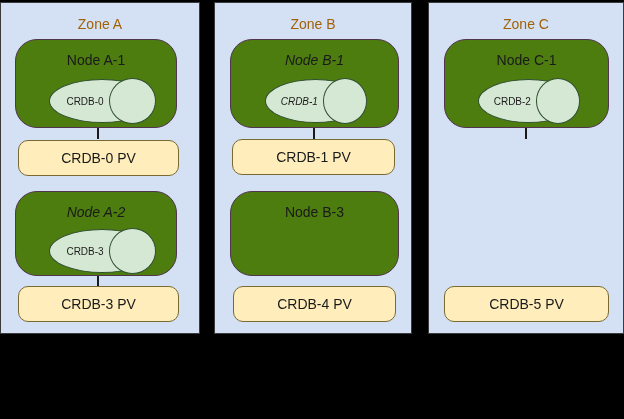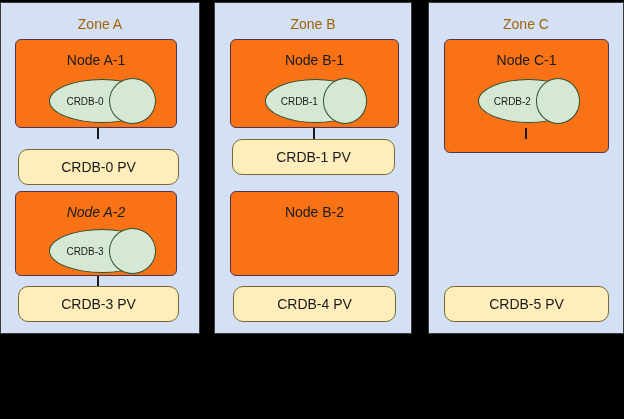--- a/index.html
+++ b/index.html
@@ -28,23 +28,23 @@
     left: 0;
     right: 0;
     text-align: center;
     font-size: 14px;
     color: #a16207;
     line-height: 16px;
     white-space: nowrap;
   }
   .node-box {
     position: absolute;
-    background: #f97316;
+    background: #4d7c0f;
     border: 1px solid #51344d;
-    border-radius: 6px;
+    border-radius: 22px;
     box-sizing: border-box;
     padding-left: 44px;
   }
   .node-label {
     position: absolute;
     left: 0;
     right: 0;
     text-align: center;
     font-size: 14px;
     color: #1a1a1a;
@@ -121,66 +121,66 @@
 
     <div class="node-box" style="left:14px; top:36px; width:162px; height:89px;">
       <div class="node-label" style="top:12px;">Node A-1</div>
       <div class="cylinder" style="left:33px; top:39px; width:106px; height:44px;">
         <div class="cyl-body"></div>
         <div class="cyl-cap"></div>
         <div class="cyl-label">CRDB-0</div>
       </div>
     </div>
     <div class="connector" style="left:96px; top:125px; height:11px;"></div>
-    <div class="pv-box" style="left:17px; top:146px; width:161px; height:36px;">
+    <div class="pv-box" style="left:17px; top:137px; width:161px; height:36px;">
       <span class="pv-label">CRDB-0 PV</span>
     </div>
 
     <div class="node-box" style="left:14px; top:188px; width:162px; height:85px;">
       <div class="node-label" style="top:12px;font-style:italic;">Node A-2</div>
       <div class="cylinder" style="left:33px; top:37px; width:106px; height:44px;">
         <div class="cyl-body"></div>
         <div class="cyl-cap"></div>
         <div class="cyl-label">CRDB-3</div>
       </div>
     </div>
     <div class="connector" style="left:96px; top:273px; height:11px;"></div>
     <div class="pv-box" style="left:17px; top:283px; width:161px; height:36px;justify-content:center;">
       <span class="pv-label">CRDB-3 PV</span>
     </div>
   </div>
 
   <div class="zone-panel" style="left:214px; top:2px; width:198px; height:332px;">
     <div class="zone-title" style="top:13px;">Zone B</div>
 
-    <div class="node-box" style="left:15px; top:36px; width:169px; height:89px;">
+    <div class="node-box" style="left:15px; top:36px; width:169px; height:89px;font-style:italic;">
       <div class="node-label" style="top:12px;">Node B-1</div>
       <div class="cylinder" style="left:34px; top:39px; width:101px; height:44px;">
         <div class="cyl-body"></div>
         <div class="cyl-cap"></div>
         <div class="cyl-label">CRDB-1</div>
       </div>
     </div>
     <div class="connector" style="left:98px; top:125px; height:11px;"></div>
     <div class="pv-box" style="left:17px; top:136px; width:163px; height:36px;">
       <span class="pv-label">CRDB-1 PV</span>
     </div>
 
     <div class="node-box" style="left:15px; top:188px; width:169px; height:85px;">
-      <div class="node-label" style="top:12px;">Node B-2</div>
+      <div class="node-label" style="top:12px;">Node B-3</div>
     </div>
     <div class="pv-box" style="left:18px; top:283px; width:163px; height:36px;">
       <span class="pv-label">CRDB-4 PV</span>
     </div>
   </div>
 
   <div class="zone-panel" style="left:428px; top:2px; width:196px; height:332px;">
     <div class="zone-title" style="top:13px;">Zone C</div>
 
-    <div class="node-box" style="left:15px; top:36px; width:165px; height:114px;">
+    <div class="node-box" style="left:15px; top:36px; width:165px; height:89px;">
       <div class="node-label" style="top:12px;">Node C-1</div>
       <div class="cylinder" style="left:33px; top:39px; width:101px; height:44px;">
         <div class="cyl-body"></div>
         <div class="cyl-cap"></div>
         <div class="cyl-label">CRDB-2</div>
       </div>
     </div>
     <div class="connector" style="left:96px; top:125px; height:11px;"></div>
 
     <div class="pv-box" style="left:15px; top:283px; width:165px; height:36px;">

